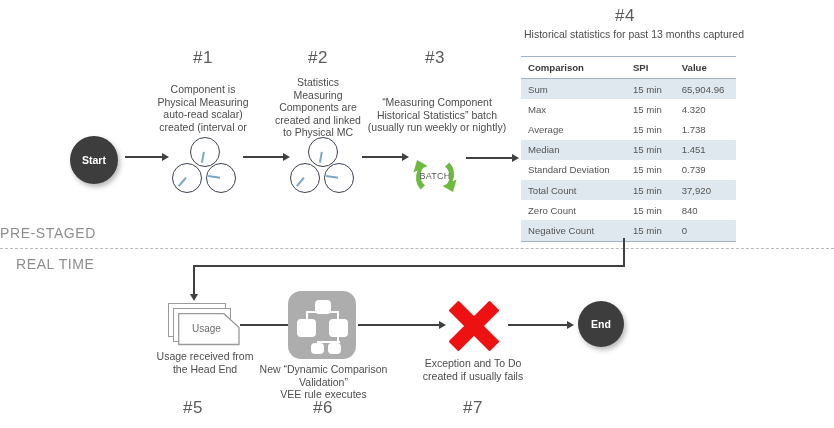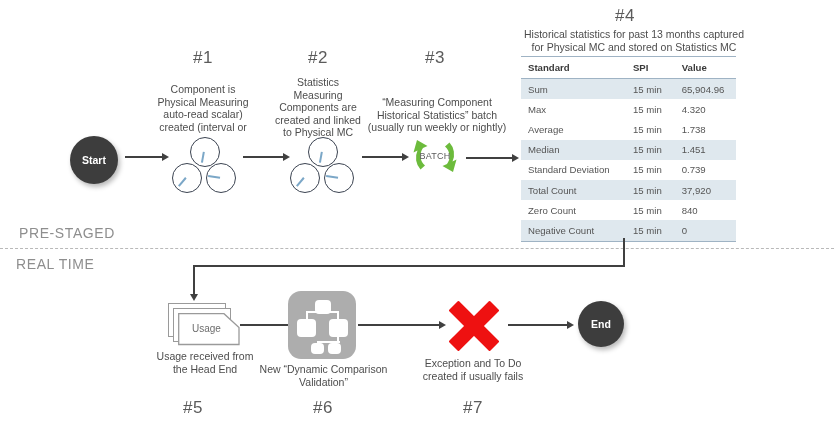--- a/index.html
+++ b/index.html
@@ -167,42 +167,41 @@
   <div class="meter" style="left:34px;top:26px;width:28px;height:28px;">
     <div class="needle" style="left:13px;top:13px;width:12px;transform:rotate(188deg);"></div>
   </div>
 </div>
 
 <div class="abs" style="left:362px;top:152px;width:48px;height:10px;">
   <div class="arrow-line abs" style="left:0;top:4px;width:41px;"></div>
   <div class="arrow-head abs" style="left:40px;top:.7px;"></div>
 </div>
 
-<div class="abs" style="left:409px;top:131px;width:52px;height:50px;">
+<div class="abs" style="left:409px;top:151px;width:52px;height:50px;">
   <svg width="52" height="50" viewBox="0 0 52 50">
     <path d="M40.5 11.5 A17.5 17.5 0 0 1 43.5 30.5 L47.5 28.5 L44 41 L33.5 35 L38 33 A13 13 0 0 0 36 15.5 Z" fill="#6cbb3c"></path>
     <path d="M11.5 38.5 A17.5 17.5 0 0 1 8.5 19.5 L4.5 21.5 L8 9 L18.5 15 L14 17 A13 13 0 0 0 16 34.5 Z" fill="#6cbb3c"></path>
   </svg>
   <div class="batch-text">BATCH</div>
 </div>
 
 <div class="abs" style="left:466px;top:153px;width:56px;height:10px;">
   <div class="arrow-line abs" style="left:0;top:4px;width:47px;"></div>
   <div class="arrow-head abs" style="left:46px;top:.7px;"></div>
 </div>
 
 <div class="table-title" style="left:520px;top:28px;width:228px;">
   <div>Historical statistics for past 13 months captured</div>
-  <div>for Physical MC and stored on Statistics MC</div>
 </div>
 
 <table class="stat-table" style="left:521px;top:56px;width:215px;">
   <thead>
     <tr>
-      <th style="width:108px;">Standard</th>
+      <th style="width:108px;">Comparison</th>
       <th style="width:48px;">SPI</th>
       <th style="width:59px;">Value</th>
     </tr>
   </thead>
   <tbody>
     <tr class="shade">
       <td>Sum</td>
       <td>15 min</td>
       <td>65,904.96</td>
     </tr>
@@ -237,21 +236,21 @@
       <td>840</td>
     </tr>
     <tr class="shade last">
       <td>Negative Count</td>
       <td>15 min</td>
       <td>0</td>
     </tr>
   </tbody>
 </table>
 
-<div class="abs band-label" style="left:19px;top:225px;">PRE-STAGED</div>
+<div class="abs band-label" style="left:0;top:225px;">PRE-STAGED</div>
 <div class="divider" style="left:0;top:248px;width:834px;"></div>
 <div class="abs band-label" style="left:16px;top:256px;">REAL TIME</div>
 
 <div class="abs" style="left:190px;top:238px;width:440px;height:70px;">
 
   <div class="abs" style="left:433px;top:0;width:1.6px;height:29px;background:#404040;"></div>
 
   <div class="abs" style="left:3px;top:27.4px;width:432px;height:1.6px;background:#404040;"></div>
 
   <div class="abs" style="left:3px;top:27.4px;width:1.6px;height:29px;background:#404040;"></div>
@@ -309,20 +308,21 @@
   <span>End</span>
 </div>
 
 <div class="abs caption" style="left:143px;top:350px;width:124px;">
   <div>Usage received from</div>
   <div>the Head End</div>
 </div>
 
 <div class="abs caption" style="left:241px;top:363px;width:165px;">
   <div>New “Dynamic Comparison Validation”</div>
+  <div>VEE rule executes</div>
 </div>
 
 <div class="abs caption" style="left:412px;top:357px;width:122px;">
   <div>Exception and To Do</div>
   <div>created if usually fails</div>
 </div>
 
 <div class="abs step-num" style="left:158px;top:398px;width:70px;">#5</div>
 <div class="abs step-num" style="left:288px;top:398px;width:70px;">#6</div>
 <div class="abs step-num" style="left:438px;top:398px;width:70px;">#7</div>

